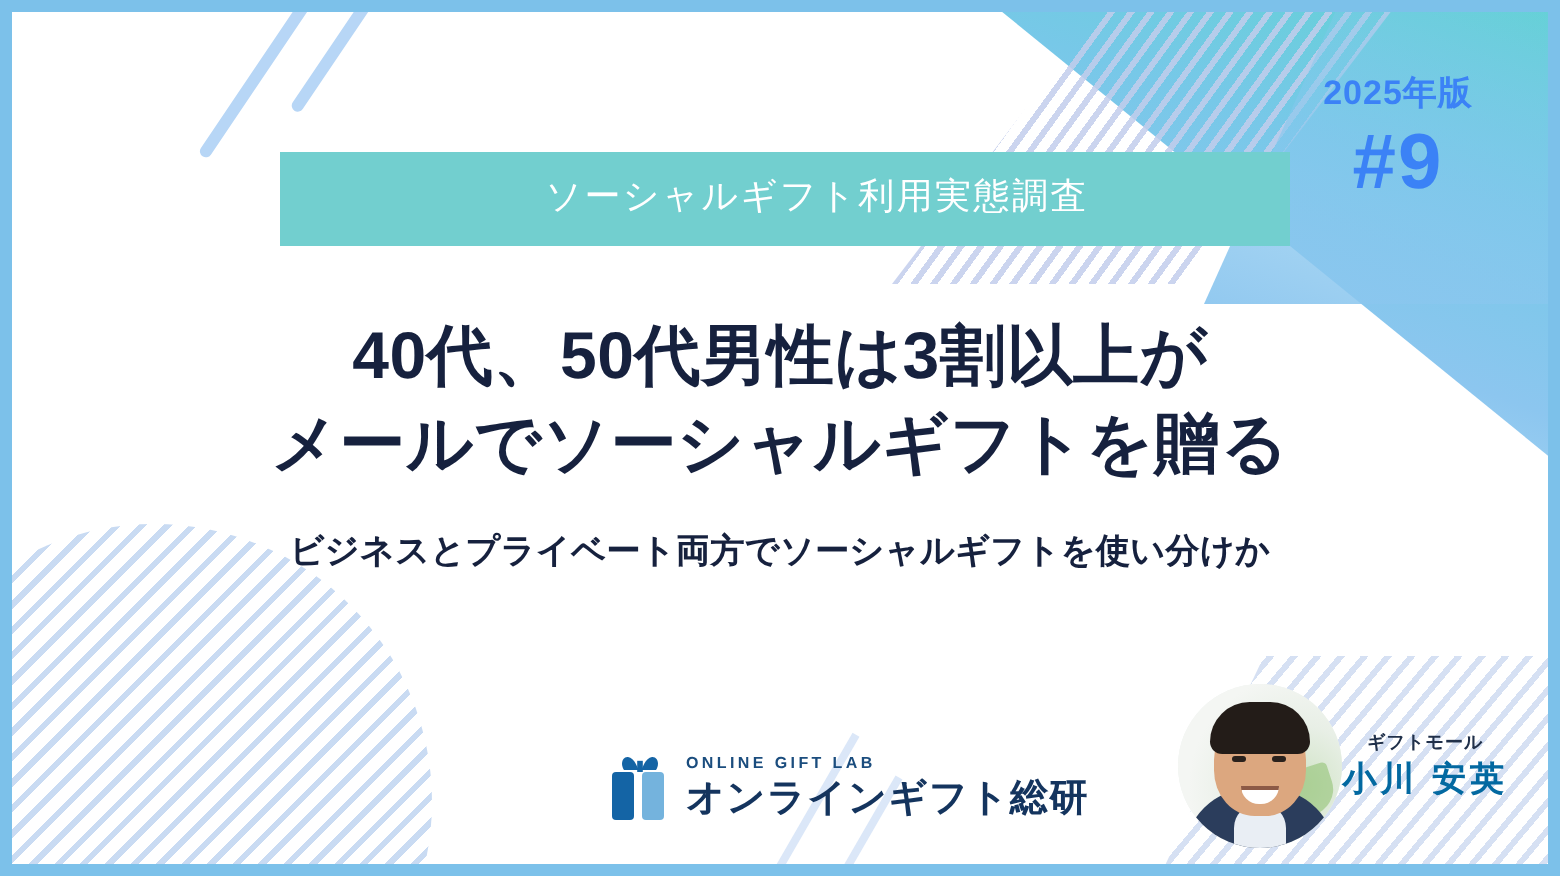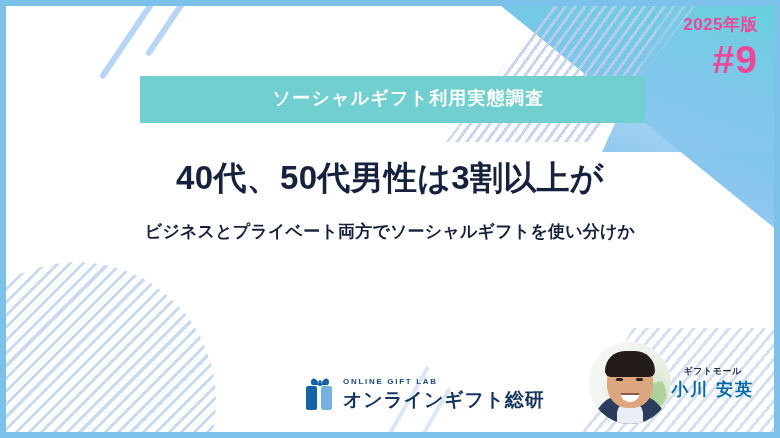--- a/index.html
+++ b/index.html
@@ -150,24 +150,24 @@
         rgba(255,255,255,0) 3px, rgba(255,255,255,0) 9px);
     clip-path: polygon(26% 0%, 100% 0%, 100% 100%, 0% 100%);
     opacity: .75;
     z-index: 2;
   }
 
   
   .version-badge {
     position: absolute;
     right: 16px;
-    top: 10px;
+    top: 32px;
     z-index: 20;
-    text-align: right;
-    color: #ec4899;
+    text-align: center;
+    color: #3b82f6;
     line-height: 1;
     width: 118px;
   }
   .version-year {
     font-size: 17px;
     font-weight: bold;
     letter-spacing: .5px;
     margin-bottom: 7px;
     white-space: nowrap;
   }
@@ -184,21 +184,21 @@
     top: 70px;
     width: 505px;
     padding: 9px 0 11px 0;
     background: #72cfcf;
     text-align: center;
     color: #ffffff;
     z-index: 15;
   }
   .banner-line {
     font-size: 18px;
-    font-weight: bold;
+    font-weight: normal;
     line-height: 1.48;
     letter-spacing: 1.2px;
     padding-left: 32px;
   }
 
   
   .headline {
     position: absolute;
     left: 0;
     top: 150px;
@@ -417,20 +417,21 @@
       <div class="version-year">2025年版</div>
       <div class="version-number">#9</div>
     </div>
 
     <div class="banner">
       <div class="banner-line">ソーシャルギフト利用実態調査</div>
     </div>
 
     <div class="headline">
       <div class="headline-line">40代、50代男性は3割以上が</div>
+      <div class="headline-line">メールでソーシャルギフトを贈る</div>
       <div class="subhead">ビジネスとプライベート両方でソーシャルギフトを使い分けか</div>
     </div>
 
     <div class="footer">
 
       <div class="logo">
         <div class="logo-mark">
           <svg class="logo-bow" viewBox="0 0 20 9" xmlns="http://www.w3.org/2000/svg">
             <path d="M2 8 C0 5.2 1.2 1.2 4 1.5 C6.4 1.8 8 4.6 9.3 8 Z" fill="#1464a5"></path>
             <path d="M18 8 C20 5.2 18.8 1.2 16 1.5 C13.6 1.8 12 4.6 10.7 8 Z" fill="#1464a5"></path>

